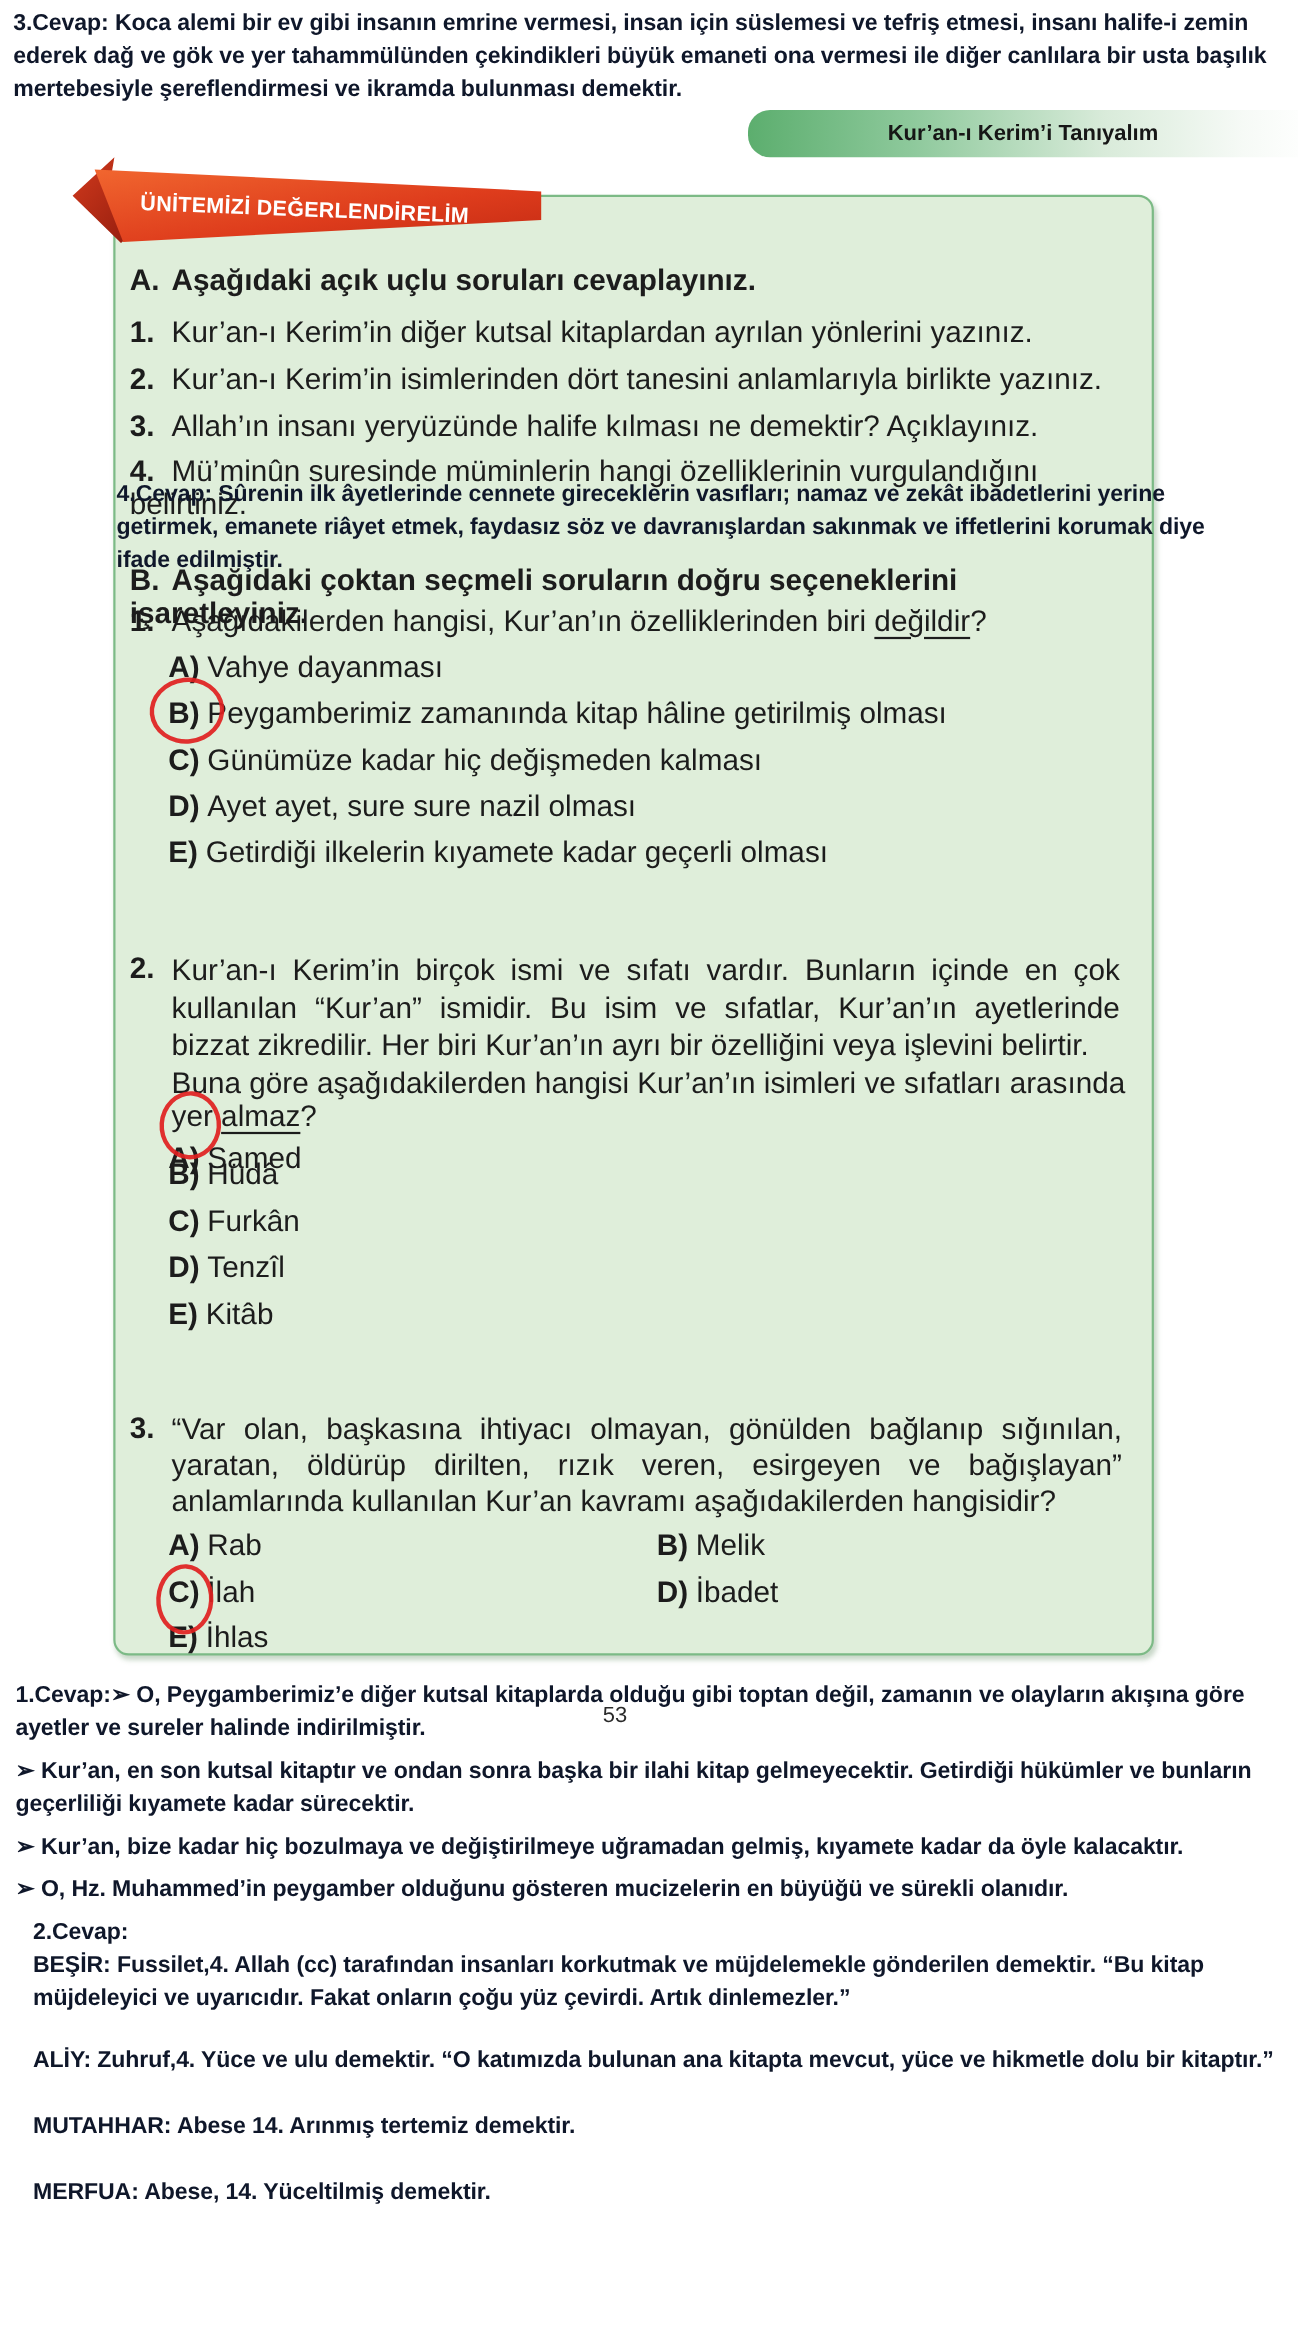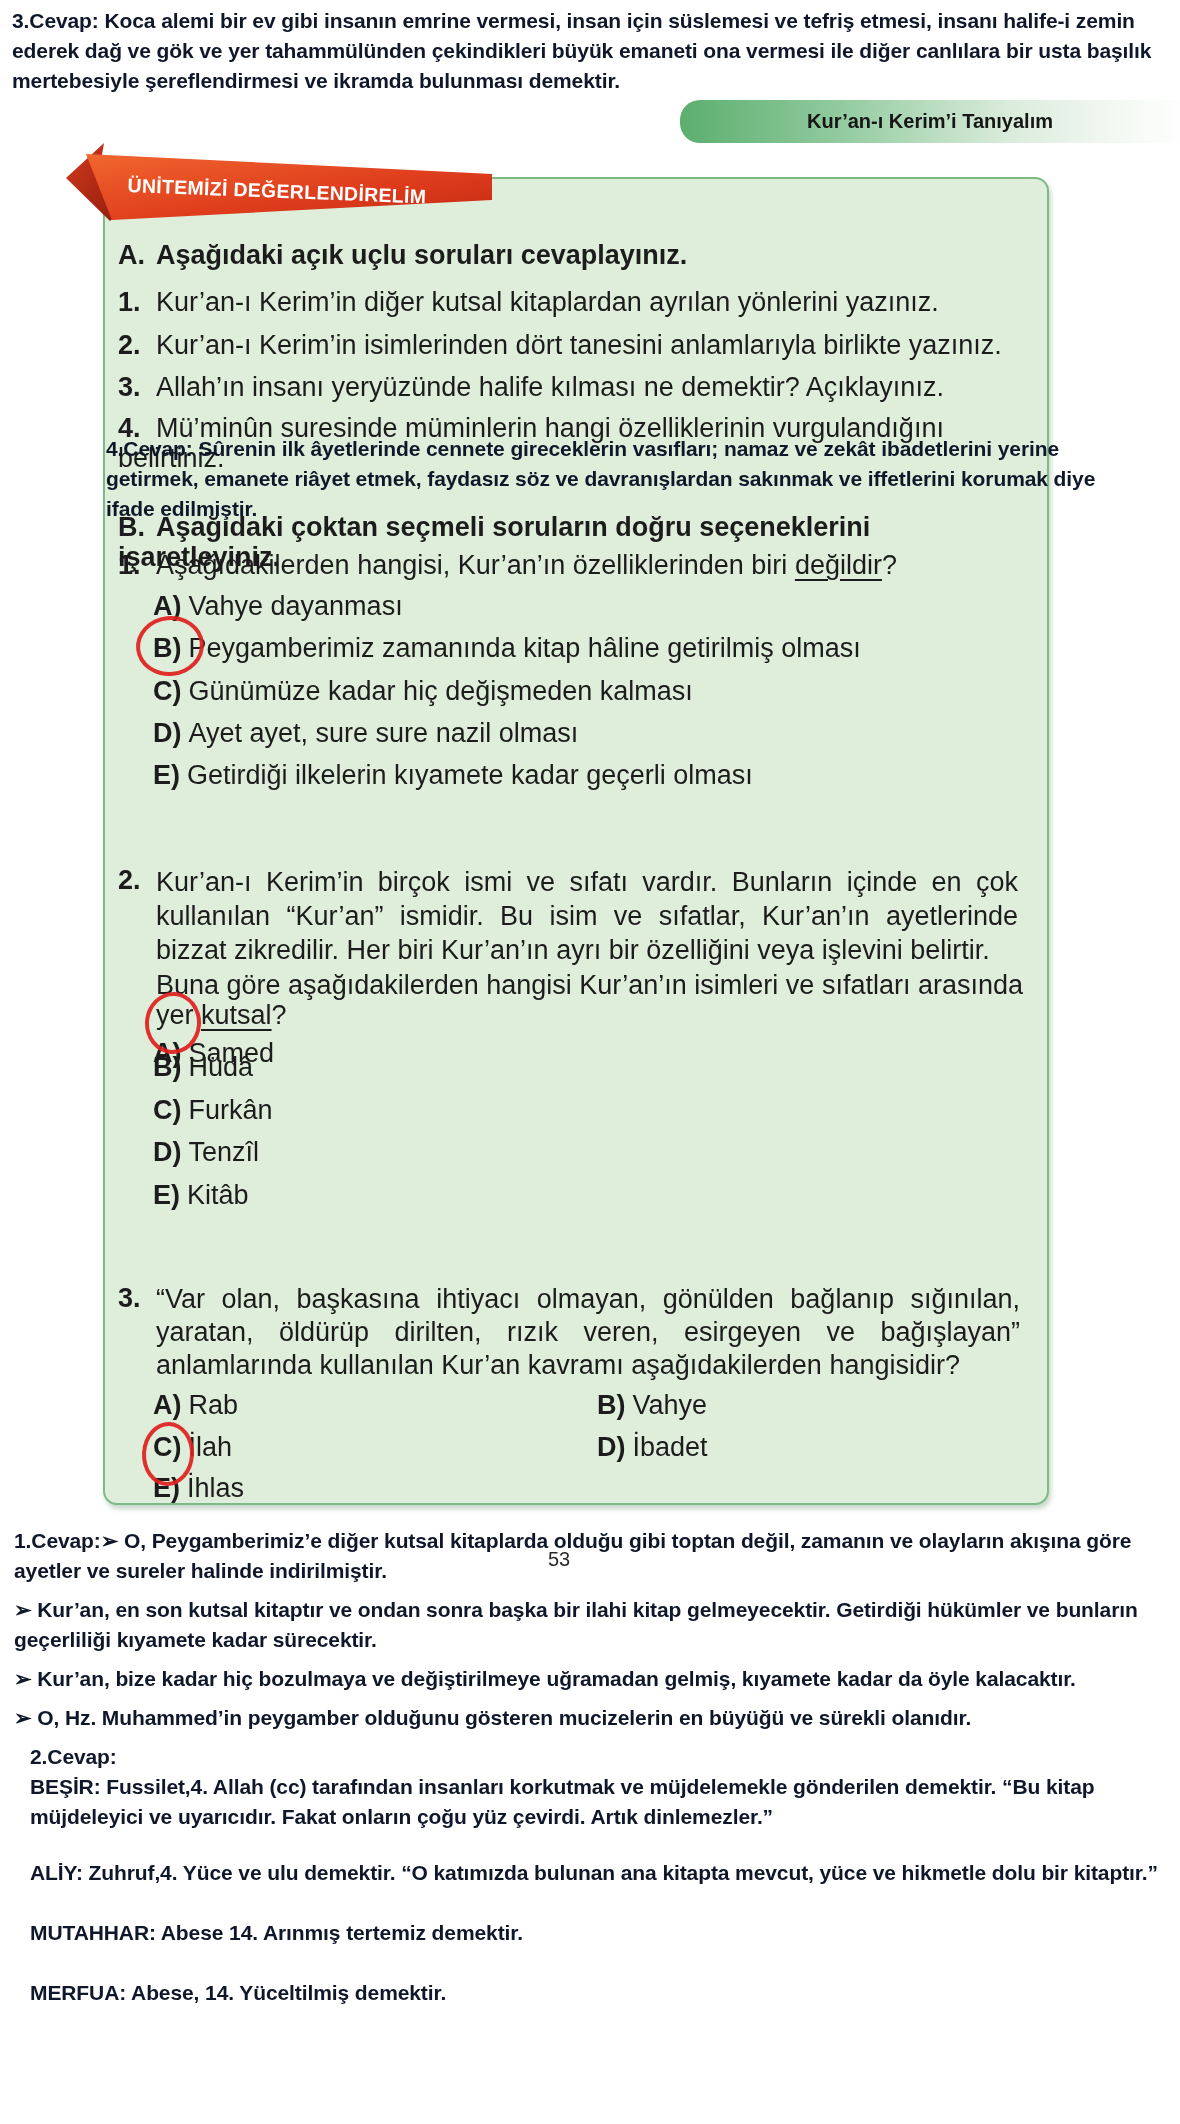--- a/index.html
+++ b/index.html
@@ -121,21 +121,21 @@
     <span class="letter">D)</span><span>Ayet ayet, sure sure nazil olması</span>
   </div>
   <div class="abs book opt" style="left:153px;top:760px;">
     <span class="letter">E)</span><span>Getirdiği ilkelerin kıyamete kadar geçerli olması</span>
   </div>
   <div class="abs circle" style="left:136px;top:616px;width:60px;height:52px;transform:rotate(-6deg);"></div>
 
   <div class="abs book bold" style="left:118px;top:865px;">2.</div>
   <div class="abs book para" style="left:156px;top:865px;width:862px;line-height:34px;">Kur’an-ı Kerim’in birçok ismi ve sıfatı vardır. Bunların içinde en çok kullanılan “Kur’an” ismidir. Bu isim ve sıfatlar, Kur’an’ın ayetlerinde bizzat zikredilir. Her biri Kur’an’ın ayrı bir özelliğini veya işlevini belirtir.</div>
   <div class="abs book" style="left:156px;top:970px;width:880px;">
-    <span>Buna göre aşağıdakilerden hangisi Kur’an’ın isimleri ve sıfatları arasında yer </span><span class="ul">kutsal</span><span>?</span>
+    <span>Buna göre aşağıdakilerden hangisi Kur’an’ın isimleri ve sıfatları arasında yer </span><span class="ul">almaz</span><span>?</span>
   </div>
   <div class="abs book opt" style="left:153px;top:1010px;margin-top:28px;">
     <span class="letter">A)</span><span>Samed</span>
   </div>
   <div class="abs book opt" style="left:153px;top:1052px;">
     <span class="letter">B)</span><span>Hüdâ</span>
   </div>
   <div class="abs book opt" style="left:153px;top:1095px;">
     <span class="letter">C)</span><span>Furkân</span>
   </div>
@@ -146,21 +146,21 @@
     <span class="letter">E)</span><span>Kitâb</span>
   </div>
   <div class="abs circle" style="left:145px;top:992px;width:48px;height:54px;transform:rotate(4deg);"></div>
 
   <div class="abs book bold" style="left:118px;top:1283px;">3.</div>
   <div class="abs book para" style="left:156px;top:1283px;width:864px;line-height:33px;">“Var olan, başkasına ihtiyacı olmayan, gönülden bağlanıp sığınılan, yaratan, öldürüp dirilten, rızık veren, esirgeyen ve bağışlayan” anlamlarında kullanılan Kur’an kavramı aşağıdakilerden hangisidir?</div>
   <div class="abs book opt" style="left:153px;top:1390px;">
     <span class="letter">A)</span><span>Rab</span>
   </div>
   <div class="abs book opt" style="left:597px;top:1390px;">
-    <span class="letter">B)</span><span>Vahye</span>
+    <span class="letter">B)</span><span>Melik</span>
   </div>
   <div class="abs book opt" style="left:153px;top:1432px;">
     <span class="letter">C)</span><span>İlah</span>
   </div>
   <div class="abs book opt" style="left:597px;top:1432px;">
     <span class="letter">D)</span><span>İbadet</span>
   </div>
   <div class="abs book opt" style="left:153px;top:1473px;">
     <span class="letter">E)</span><span>İhlas</span>
   </div>

